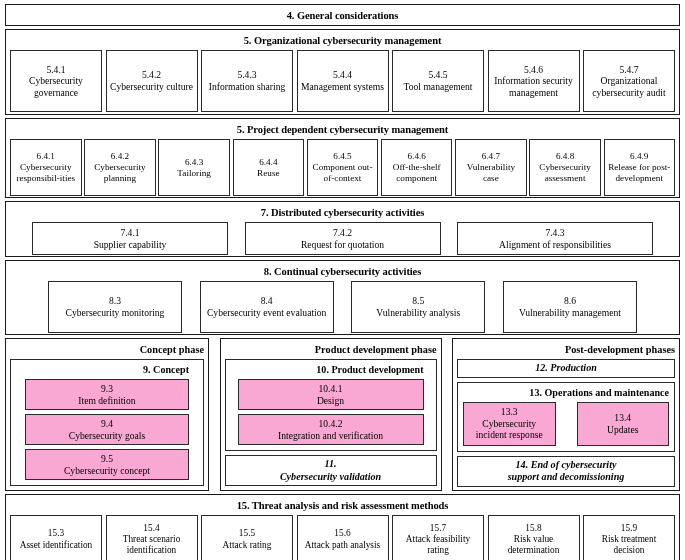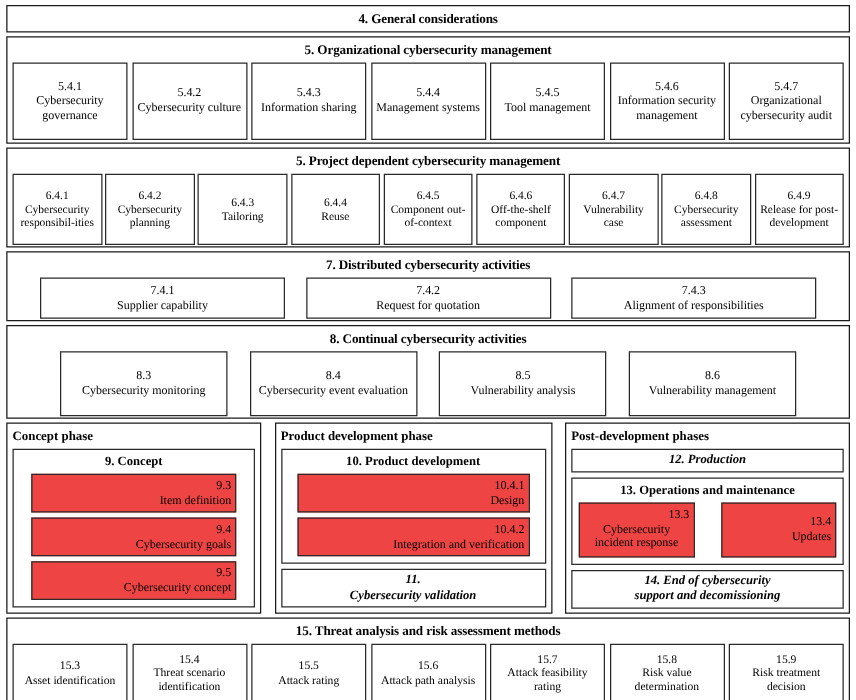--- a/index.html
+++ b/index.html
@@ -96,48 +96,48 @@
     border: 1.5px solid #1a1a1a;
     box-sizing: border-box;
     background: #ffffff;
     padding: 2px 4px 4px 4px;
     display: flex;
     flex-direction: column;
   }
   .phase-title {
     font-weight: bold;
     font-size: 10.3px;
-    text-align: left;
+    text-align: right;
     line-height: 13px;
     padding: 2px 0 3px 0;
   }
   .group {
     border: 1.2px solid #2a2a2a;
     box-sizing: border-box;
     background: #ffffff;
     padding: 2px 5px 4px 5px;
     margin-bottom: 4px;
   }
   .group-title {
     font-weight: bold;
     font-size: 10.1px;
-    text-align: center;
+    text-align: right;
     line-height: 13px;
     padding: 1px 0 3px 0;
   }
   .subcell {
     border: 1.2px solid #2a2a2a;
     box-sizing: border-box;
-    background: #ef4444;
+    background: #f9a8d4;
     text-align: center;
     font-size: 9.6px;
     line-height: 11.6px;
     display: flex;
     flex-direction: column;
-    align-items: flex-end;
+    align-items: center;
     justify-content: center;
     margin-bottom: 4px;
     padding: 2px 3px;
   }
   .subcell:last-child { margin-bottom: 0; }
   .flat {
     border: 1.2px solid #2a2a2a;
     box-sizing: border-box;
     background: #ffffff;
     text-align: center;

